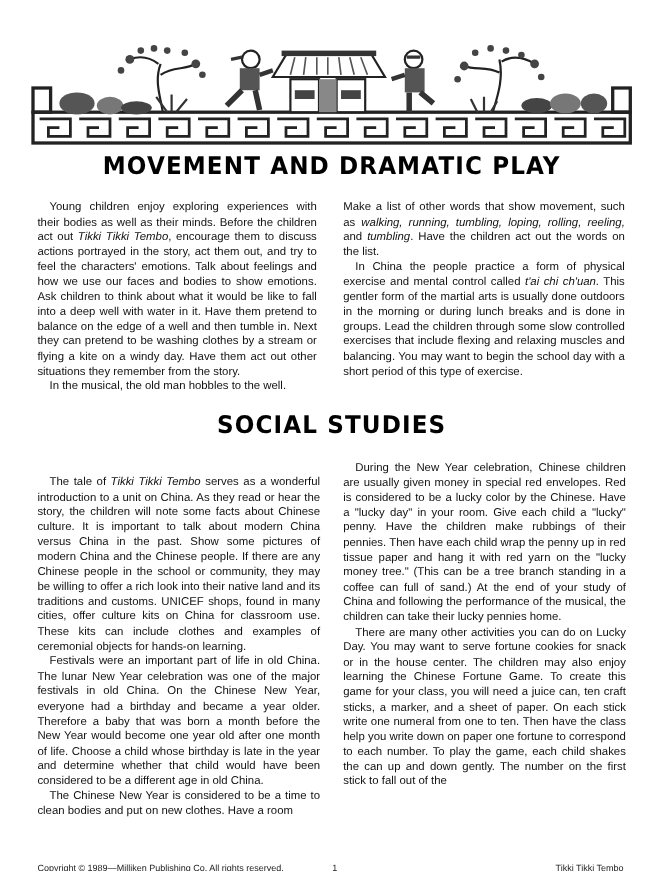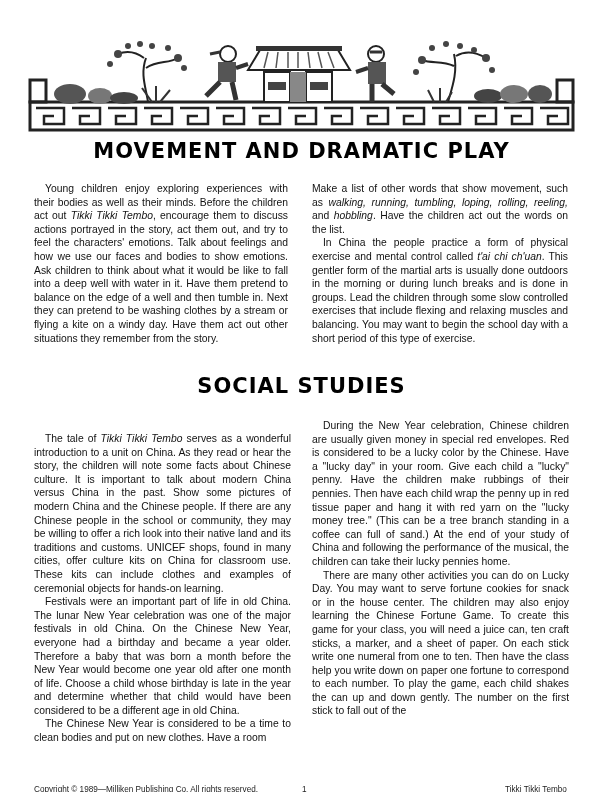--- a/index.html
+++ b/index.html
@@ -115,23 +115,24 @@
     <ellipse cx="460" cy="58" rx="14" ry="7" fill="#444"></ellipse>
     <ellipse cx="486" cy="56" rx="14" ry="9" fill="#777"></ellipse>
     <ellipse cx="512" cy="56" rx="12" ry="9"></ellipse>
   </g>
 </svg>
 
 <div class="heading h1">MOVEMENT AND DRAMATIC PLAY</div>
 
 <div class="col c1">
     <p><span>Young children enjoy exploring experiences with their bodies as well as their minds. Before the children act out </span><em>Tikki Tikki Tembo</em><span>, encourage them to discuss actions portrayed in the story, act them out, and try to feel the characters' emotions. Talk about feelings and how we use our faces and bodies to show emotions. Ask children to think about what it would be like to fall into a deep well with water in it. Have them pretend to balance on the edge of a well and then tumble in. Next they can pretend to be washing clothes by a stream or flying a kite on a windy day. Have them act out other situations they remember from the story.</span></p>
+    <p><span>In the musical, the old man hobbles to the well.</span></p>
   </div>
 <div class="col c2">
-    <p class="noindent"><span>Make a list of other words that show movement, such as </span><em>walking, running, tumbling, loping, rolling, reeling,</em><span> and </span><em>hobbling</em><span>. Have the children act out the words on the list.</span></p>
+    <p class="noindent"><span>Make a list of other words that show movement, such as </span><em>walking, running, tumbling, loping, rolling, reeling,</em><span> and </span><em>tumbling</em><span>. Have the children act out the words on the list.</span></p>
     <p><span>In China the people practice a form of physical exercise and mental control called </span><em>t'ai chi ch'uan</em><span>. This gentler form of the martial arts is usually done outdoors in the morning or during lunch breaks and is done in groups. Lead the children through some slow controlled exercises that include flexing and relaxing muscles and balancing. You may want to begin the school day with a short period of this type of exercise.</span></p>
   </div>
 
 <div class="heading h2">SOCIAL STUDIES</div>
 
 <div class="col c3">
     <p><span>The tale of </span><em>Tikki Tikki Tembo</em><span> serves as a wonderful introduction to a unit on China. As they read or hear the story, the children will note some facts about Chinese culture. It is important to talk about modern China versus China in the past. Show some pictures of modern China and the Chinese people. If there are any Chinese people in the school or community, they may be willing to offer a rich look into their native land and its traditions and customs. UNICEF shops, found in many cities, offer culture kits on China for classroom use. These kits can include clothes and examples of ceremonial objects for hands-on learning.</span></p>
     <p><span>Festivals were an important part of life in old China. The lunar New Year celebration was one of the major festivals in old China. On the Chinese New Year, everyone had a birthday and became a year older. Therefore a baby that was born a month before the New Year would become one year old after one month of life. Choose a child whose birthday is late in the year and determine whether that child would have been considered to be a different age in old China.</span></p>
     <p><span>The Chinese New Year is considered to be a time to clean bodies and put on new clothes. Have a room</span></p>
   </div>

